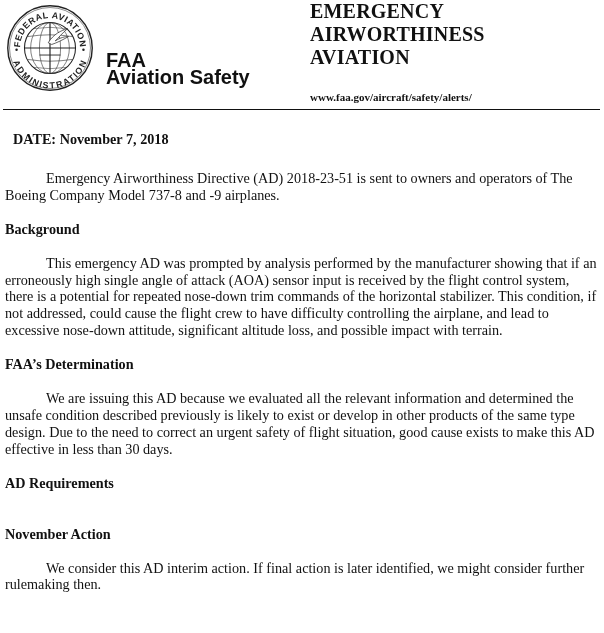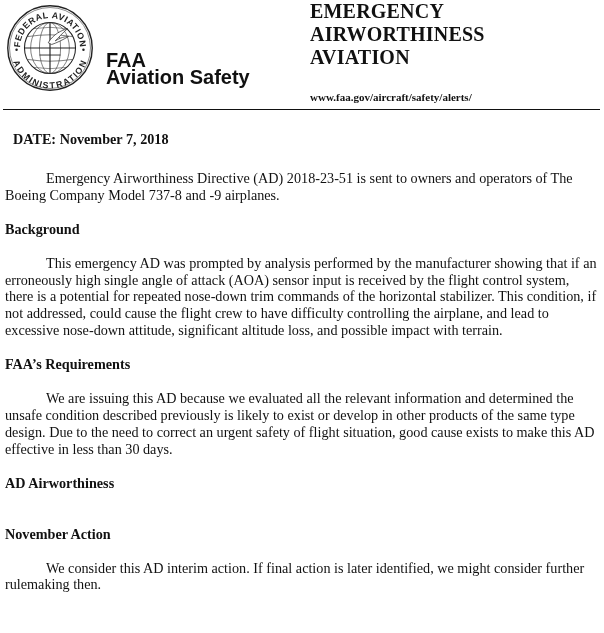--- a/index.html
+++ b/index.html
@@ -69,26 +69,26 @@
   <p class="meta-line">DATE: November 7, 2018</p>
   <div class="gap-m"></div>
   <p class="para">Emergency Airworthiness Directive (AD) 2018-23-51 is sent to owners and operators of The Boeing Company Model 737-8 and -9 airplanes.</p>
   <div class="gap-s"></div>
 
   <h3 class="heading">Background</h3>
   <div class="gap-s"></div>
   <p class="para">This emergency AD was prompted by analysis performed by the manufacturer showing that if an erroneously high single angle of attack (AOA) sensor input is received by the flight control system, there is a potential for repeated nose-down trim commands of the horizontal stabilizer. This condition, if not addressed, could cause the flight crew to have difficulty controlling the airplane, and lead to excessive nose-down attitude, significant altitude loss, and possible impact with terrain.</p>
   <div class="gap-s"></div>
 
-  <h3 class="heading">FAA’s Requirements</h3>
+  <h3 class="heading">FAA’s Determination</h3>
   <div class="gap-s"></div>
   <p class="para">We are issuing this AD because we evaluated all the relevant information and determined the unsafe condition described previously is likely to exist or develop in other products of the same type design. Due to the need to correct an urgent safety of flight situation, good cause exists to make this AD effective in less than 30 days.</p>
   <div class="gap-s"></div>
 
-  <h3 class="heading">AD Airworthiness</h3>
+  <h3 class="heading">AD Requirements</h3>
   <div class="gap-s"></div>
   <div class="gap-s"></div>
 
   <h3 class="heading">November Action</h3>
   <div class="gap-s"></div>
   <p class="para">We consider this AD interim action. If final action is later identified, we might consider further rulemaking then.</p>
 </div>
 
 <style>
   h3.heading { font-size: 14.2px; line-height: 16.9px; }

